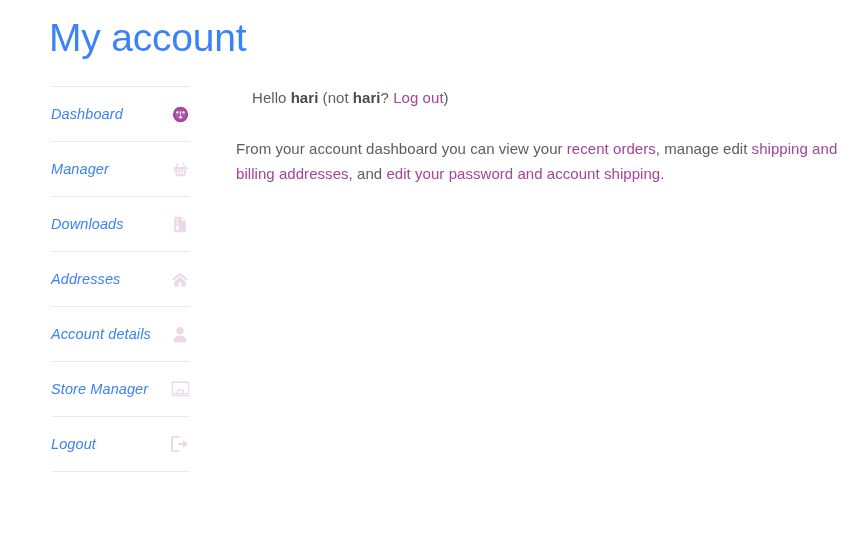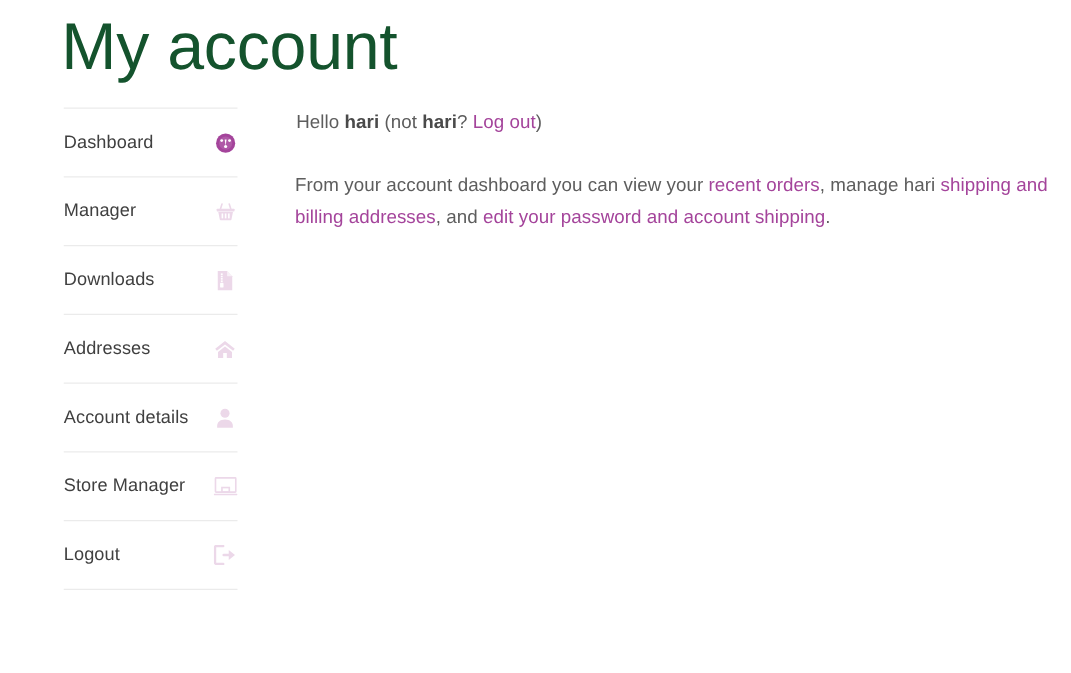--- a/index.html
+++ b/index.html
@@ -15,23 +15,23 @@
   }
   .page {
     position: relative;
     width: 857px;
     height: 538px;
   }
   .page-title {
     position: absolute;
     left: 49px;
     top: 14px;
-    font-size: 53px;
+    font-size: 39px;
     font-weight: 300;
-    color: #14532d;
+    color: #3b82f6;
     letter-spacing: -0.2px;
     line-height: 48px;
     white-space: nowrap;
   }
 
   
   .account-nav {
     position: absolute;
     left: 51px;
     top: 86px;
@@ -43,24 +43,25 @@
     border-bottom: 1px solid #ebebeb;
     display: flex;
     align-items: center;
     justify-content: space-between;
   }
   .nav-item:first-child {
     border-top: 1px solid #ebebeb;
   }
   .nav-label {
     font-size: 14.5px;
-    color: #404040;
+    color: #3b82f6;
     font-weight: 400;
     white-space: nowrap;
     letter-spacing: 0.1px;
+    font-style: italic;
   }
   .nav-icon {
     width: 20px;
     height: 20px;
     display: flex;
     align-items: center;
     justify-content: center;
     flex: 0 0 auto;
   }
   .nav-icon svg {
@@ -74,21 +75,21 @@
   .content {
     position: absolute;
     left: 236px;
     top: 86px;
     width: 604px;
   }
   .greeting {
     font-size: 15px;
     line-height: 24px;
     color: #5d5d5d;
-    margin: 0 0 26px 1px;
+    margin: 0 0 26px 16px;
     letter-spacing: 0.05px;
   }
   .greeting b {
     font-weight: 700;
     color: #4a4a4a;
   }
   .desc {
     font-size: 15px;
     line-height: 25px;
     color: #5d5d5d;
@@ -195,17 +196,17 @@
         </svg>
       </span>
     </div>
 
   </nav>
 
   <div class="content">
 
     <p class="greeting"><span>Hello </span><b>hari</b><span> (not </span><b>hari</b><span>? </span><a class="link" href="#">Log out</a><span>)</span></p>
 
-    <p class="desc"><span>From your account dashboard you can view your </span><a class="link" href="#">recent orders</a><span>, manage hari </span><a class="link" href="#">shipping and billing addresses</a><span>, and </span><a class="link" href="#">edit your password and account shipping</a><span>.</span></p>
+    <p class="desc"><span>From your account dashboard you can view your </span><a class="link" href="#">recent orders</a><span>, manage edit </span><a class="link" href="#">shipping and billing addresses</a><span>, and </span><a class="link" href="#">edit your password and account shipping</a><span>.</span></p>
 
   </div>
 
 </div>
 
 </body></html>

